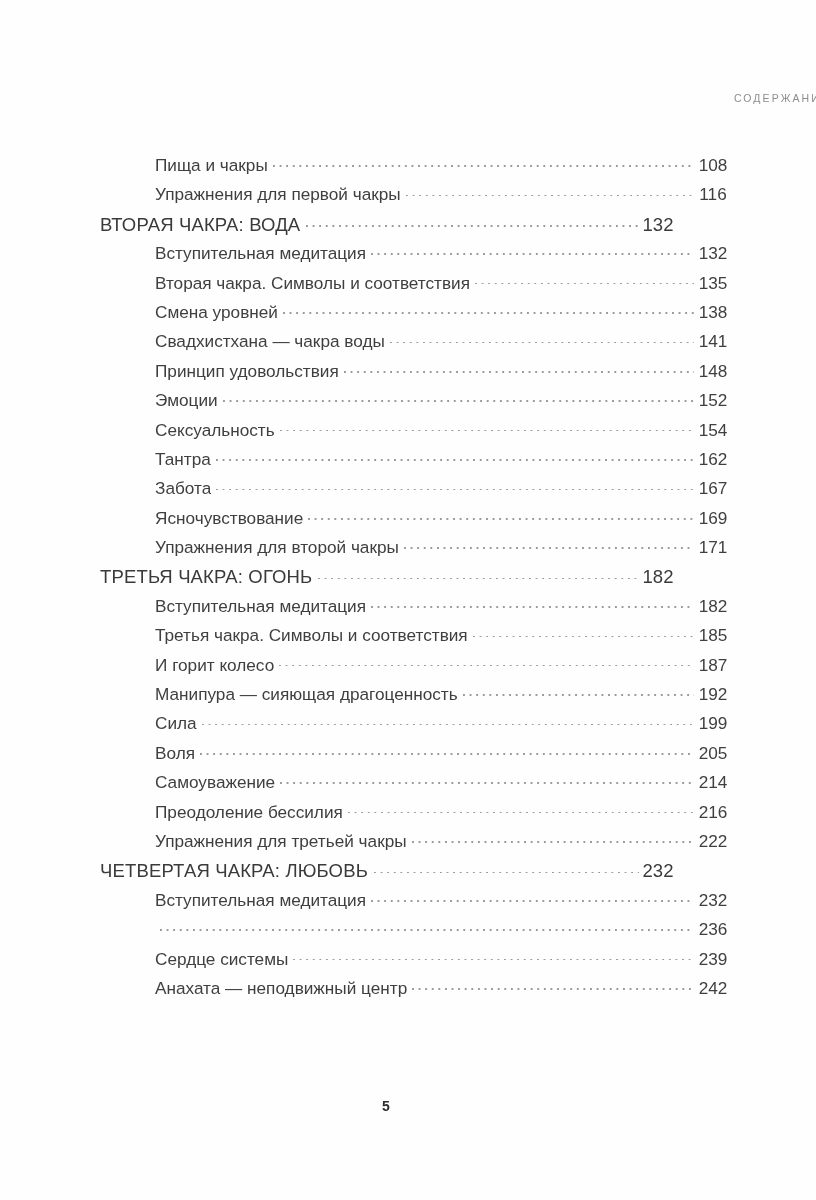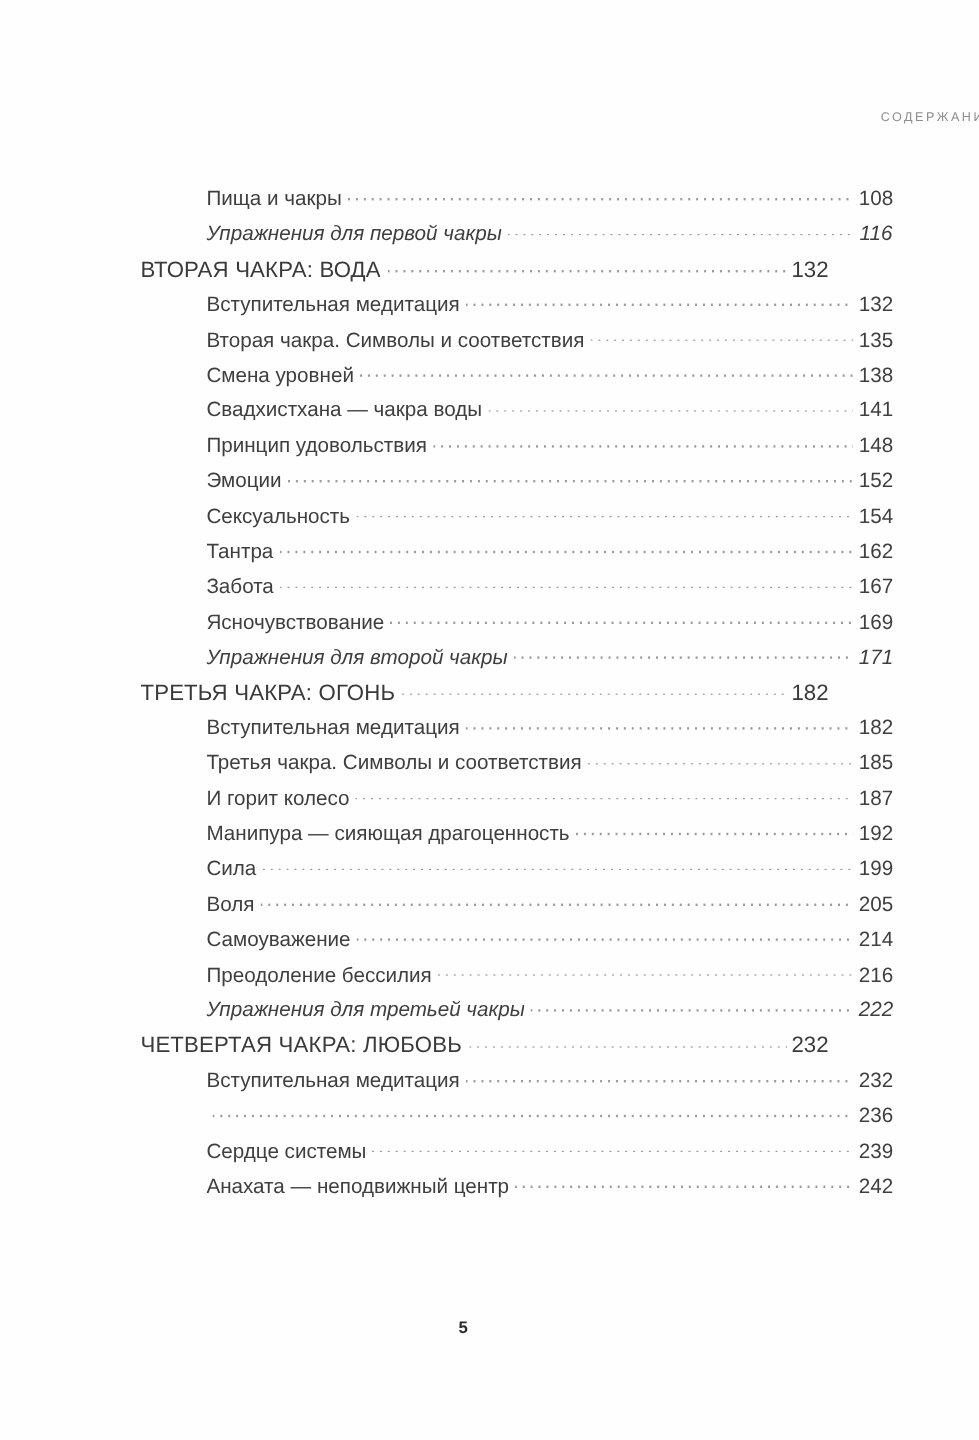--- a/index.html
+++ b/index.html
@@ -34,21 +34,21 @@
     letter-spacing: 2.1px;
     color: #8d8d8d;
     text-transform: uppercase;
     font-weight: 400;
   }
 
   
   .toc {
     position: absolute;
     top: 155px;
-    left: 117px;
+    left: 100px;
     width: 575px;
   }
 
   .toc-row {
     display: flex;
     align-items: baseline;
     width: 100%;
     height: 29.4px;
     white-space: nowrap;
   }
@@ -113,21 +113,20 @@
     color: #3f3f3f;
   }
   .toc-row.entry .pageno {
     font-size: 17.2px;
     color: #3f3f3f;
   }
 
   
   .toc-row.entry.italic .label,
   .toc-row.entry.italic .pageno {
-    font-style: italic;
   }
 
   
   .folio {
     position: absolute;
     top: 1098px;
     left: 0;
     width: 816px;
     text-align: center;
     font-size: 14px;

